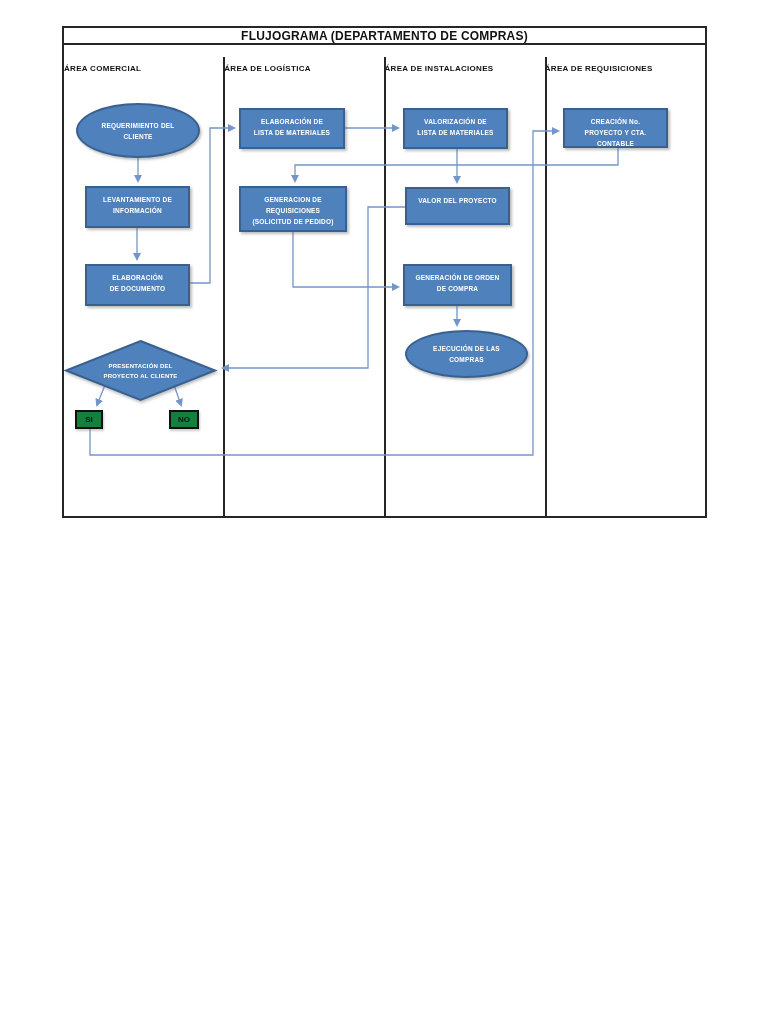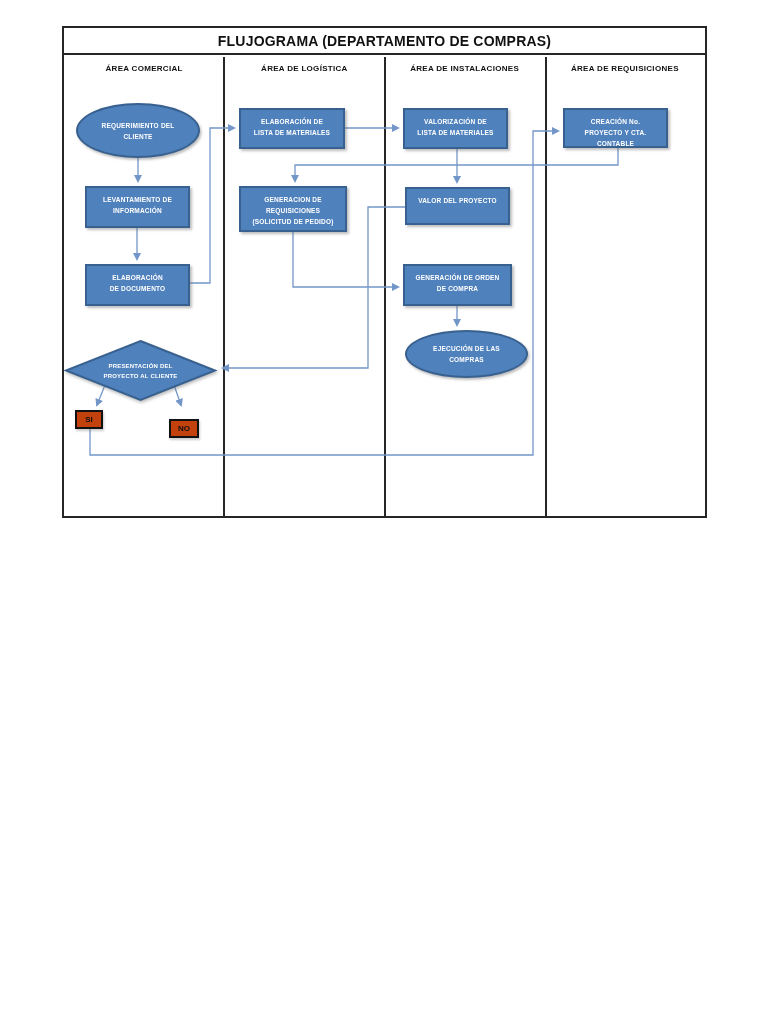--- a/index.html
+++ b/index.html
@@ -9,26 +9,26 @@
     --connector:#7396c8;
     --table-border:#262626;
     --page-bg:#ffffff;
   }
   *{margin:0;padding:0;box-sizing:border-box;}
   body{font-family:"Liberation Sans",sans-serif;background:#fff;}
   .page{position:relative;width:768px;height:1024px;background:var(--page-bg);overflow:hidden;}
 
   .flow-table{position:absolute;left:62px;top:26px;width:645px;height:492px;
     border:2px solid var(--table-border);}
-  .title-row{position:absolute;left:0;right:0;top:0;height:27px;
+  .title-row{position:absolute;left:0;right:0;top:0;height:17px;
     border-bottom:2px solid var(--table-border);
     display:flex;align-items:center;justify-content:center;
-    font-size:14px;font-weight:bold;color:#111;letter-spacing:.2px;}
+    font-size:12px;font-weight:bold;color:#111;letter-spacing:.2px;}
   .header-row{position:absolute;left:0;right:0;top:29px;height:32px;display:flex;}
-  .header-cell{flex:1;text-align:center;padding-top:7px;
+  .header-cell{flex:1;padding-top:7px;
     font-size:8px;font-weight:bold;color:#111;letter-spacing:.3px;}
   .v-divider{position:absolute;top:29px;bottom:0;width:2px;background:var(--table-border);}
   .v-divider.d1{left:159px}.v-divider.d2{left:320px}.v-divider.d3{left:481px}
 
   .shape{position:absolute;display:flex;justify-content:center;
     color:var(--shape-text);font-weight:bold;font-size:6.5px;line-height:11px;
     text-align:center;letter-spacing:.2px;}
   .rect{background:var(--shape-fill);border:2px solid var(--shape-border);
     align-items:flex-start;padding-top:6px;
     box-shadow:1.5px 2px 2.5px rgba(110,110,110,.45);}
@@ -37,21 +37,21 @@
     box-shadow:1.5px 2px 2.5px rgba(110,110,110,.45);}
   .shape-label{display:block;}
 
   .diamond-wrap{position:absolute;display:flex;align-items:center;justify-content:center;}
   .diamond-wrap svg{position:absolute;inset:0;overflow:visible;
     filter:drop-shadow(1.5px 2px 1.5px rgba(110,110,110,.45));}
   .diamond-wrap polygon{fill:var(--shape-fill);stroke:var(--shape-border);stroke-width:2;}
   .diamond-label{position:relative;width:86px;text-align:center;color:var(--shape-text);
     font-weight:bold;font-size:6px;line-height:10px;letter-spacing:.2px;}
 
-  .tag-box{position:absolute;background:#c2410c;border:2px solid #111;
+  .tag-box{position:absolute;background:#15803d;border:2px solid #111;
     display:flex;align-items:center;justify-content:center;
     font-size:8px;font-weight:bold;color:#111;
     box-shadow:1px 1.5px 2px rgba(130,130,130,.4);}
 
   .connector-layer{position:absolute;inset:0;width:100%;height:100%;pointer-events:none;}
   .connector{fill:none;stroke:var(--connector);stroke-width:1.3;}
   .arrow-head{fill:var(--connector);}
 </style>
 </head>
 <body>
@@ -107,21 +107,21 @@
     <div class="diamond-wrap" style="left:0px;top:311px;width:153px;height:63px;">
       <svg viewBox="0 0 153 63">
         <polygon points="76.5,2 151,31.5 76.5,61 2,31.5"></polygon>
       </svg>
       <span class="diamond-label">PRESENTACIÓN DEL PROYECTO AL CLIENTE</span>
     </div>
 
     <div class="tag-box" style="left:11px;top:382px;width:28px;height:19px;">
       <span>SI</span>
     </div>
-    <div class="tag-box" style="left:105px;top:391px;width:30px;height:19px;">
+    <div class="tag-box" style="left:105px;top:382px;width:30px;height:19px;">
       <span>NO</span>
     </div>
 
     <div class="shape rect" style="left:175px;top:80px;width:106px;height:41px;padding:6px 10px 0;">
       <span class="shape-label">ELABORACIÓN DE LISTA DE MATERIALES</span>
     </div>
 
     <div class="shape rect" style="left:175px;top:158px;width:108px;height:46px;padding:6px 9px 0;">
       <span class="shape-label">GENERACION DE REQUISICIONES (SOLICITUD DE PEDIDO)</span>
     </div>

